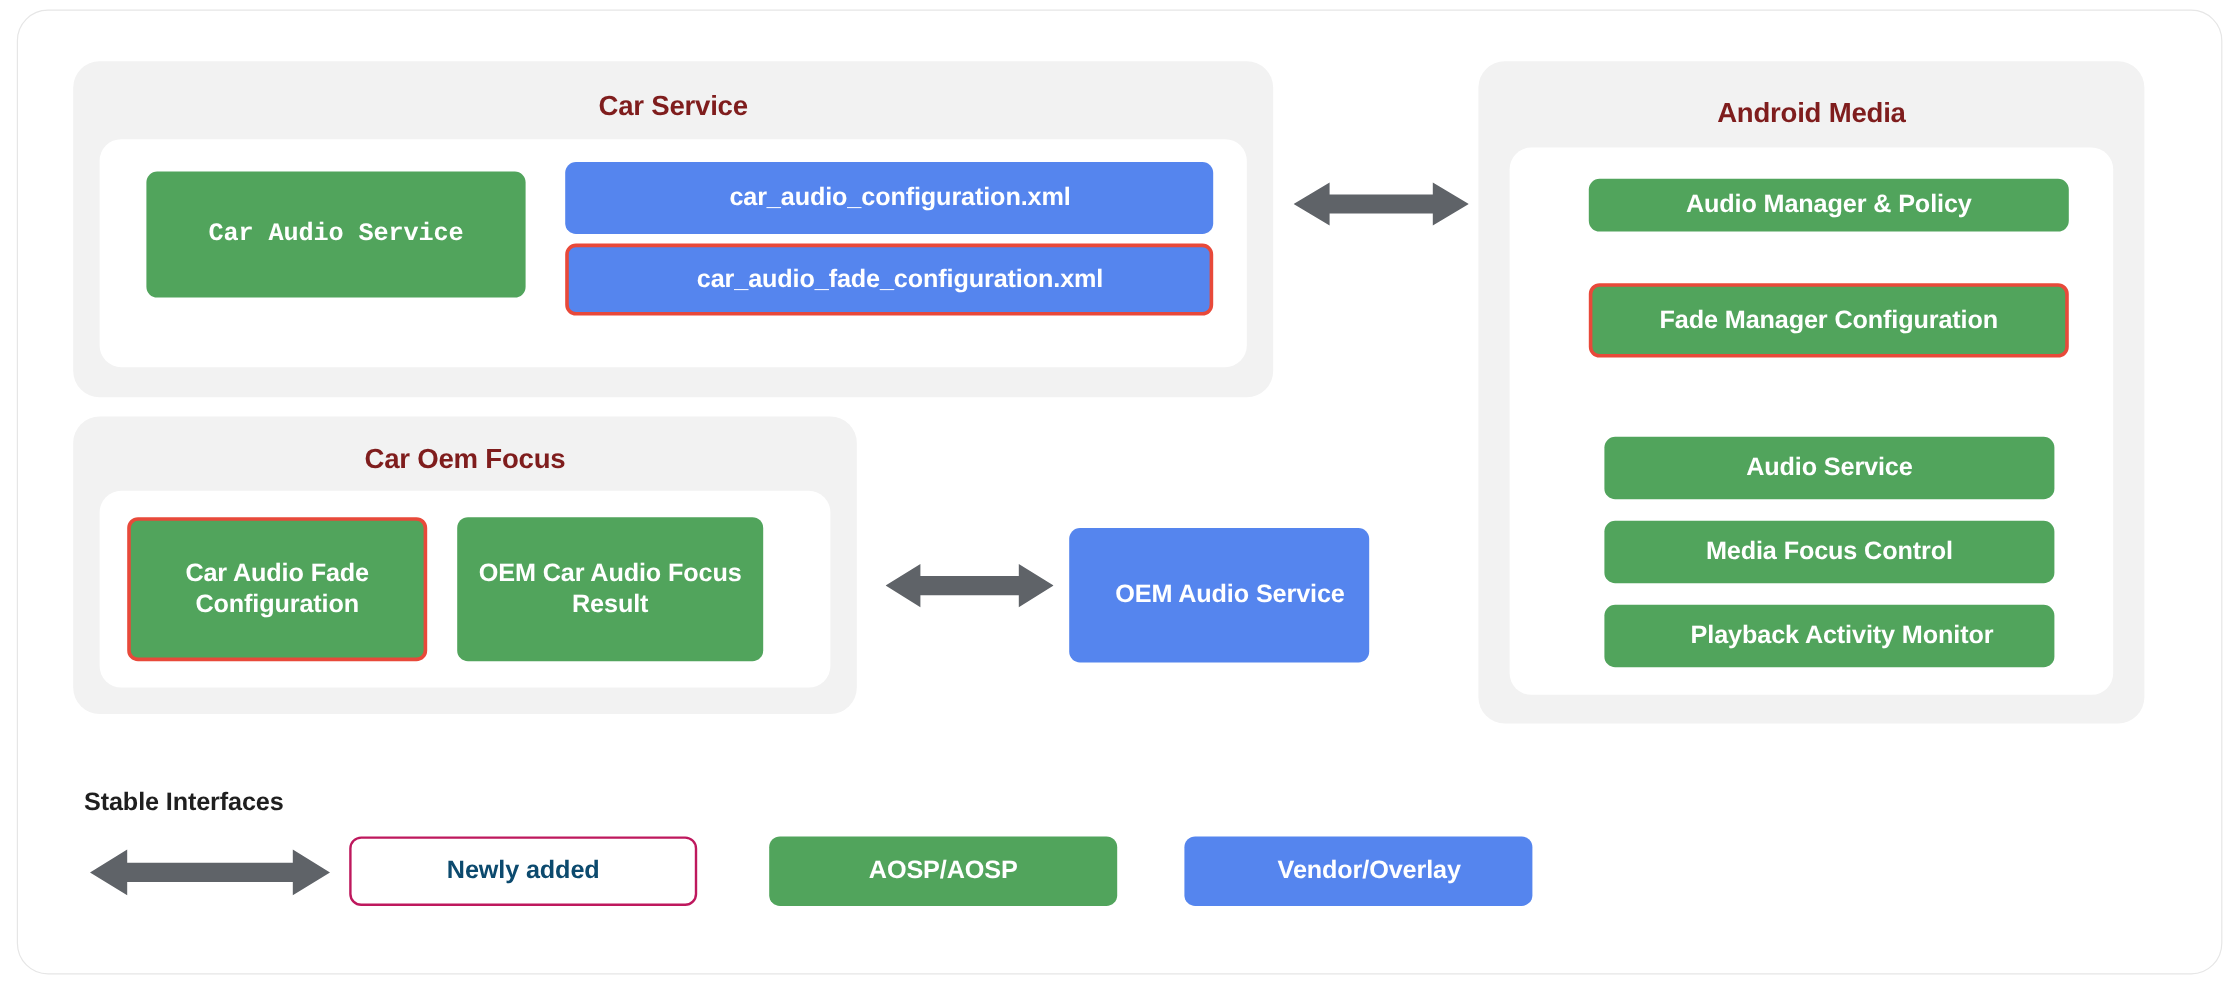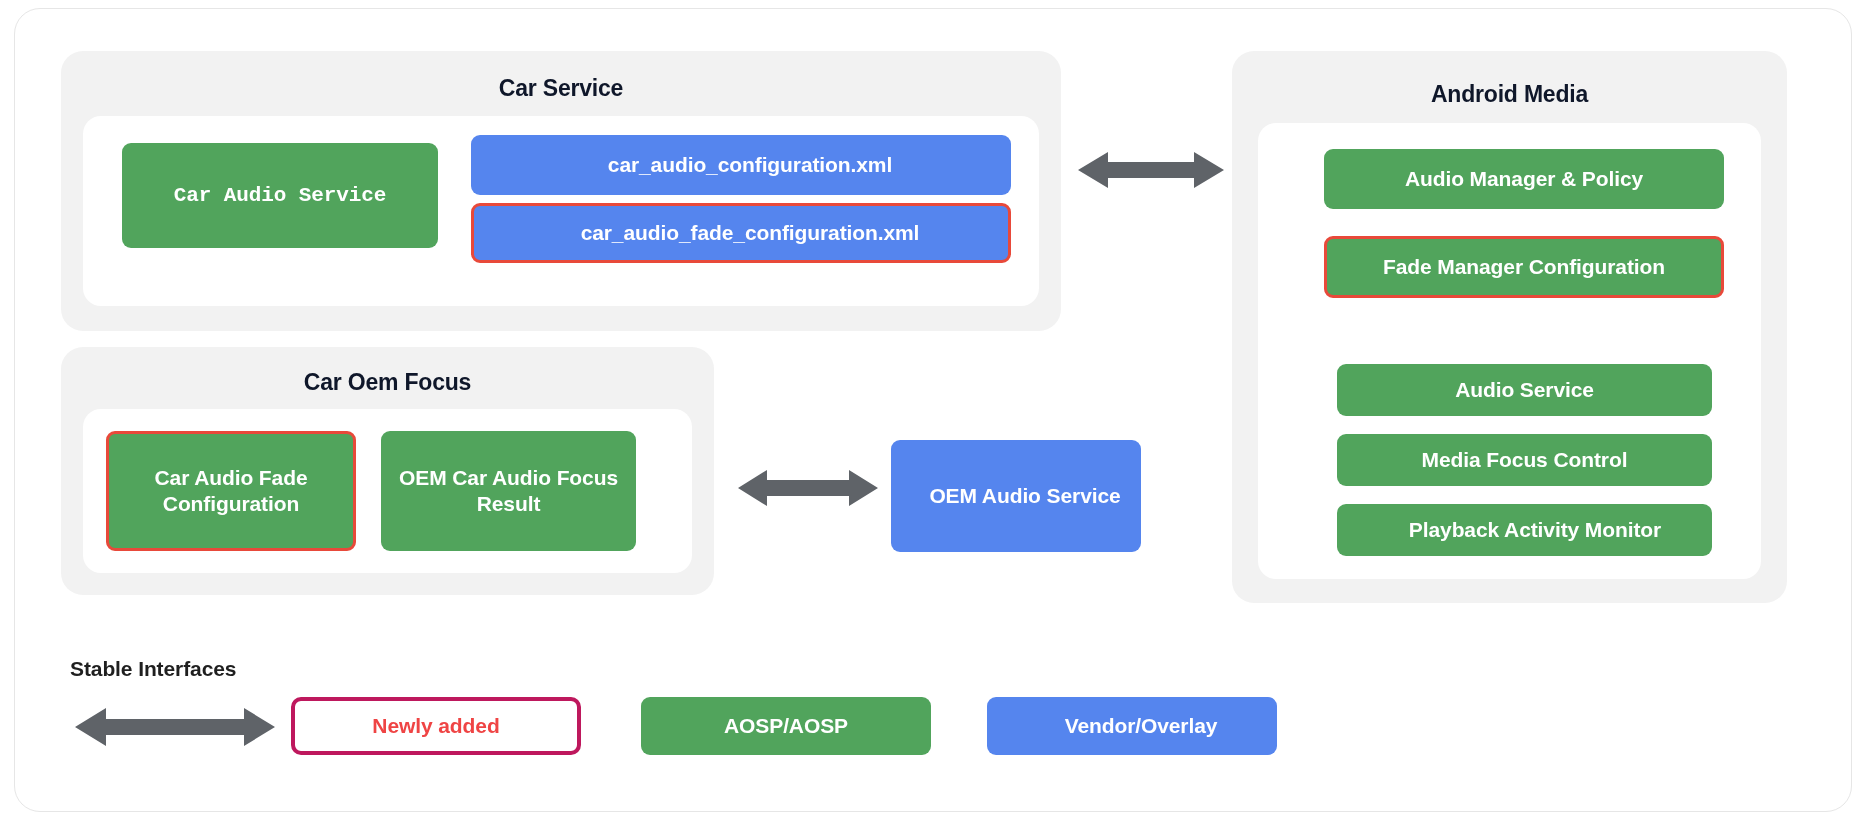--- a/index.html
+++ b/index.html
@@ -40,21 +40,21 @@
     border-radius: 22px;
     box-sizing: border-box;
   }
   .group-title {
     position: absolute;
     left: 0;
     right: 0;
     text-align: center;
     font-size: 23px;
     font-weight: bold;
-    color: #0f172a;
+    color: #7f1d1d;
     letter-spacing: -0.2px;
   }
   
   .well {
     position: absolute;
     background: #ffffff;
     border-radius: 18px;
     box-sizing: border-box;
   }
 
@@ -72,22 +72,22 @@
     line-height: 1.22;
     color: #ffffff;
     letter-spacing: -0.1px;
     padding: 2px 8px;
   }
   .node.green { background: #51a45c; }
   .node.blue  { background: #5585ee; padding-left: 26px; }
   .node.highlight { border: 3px solid #e8493a; }
   .node.outline {
     background: #ffffff;
-    color: #ef4444;
-    border: 4px solid #be185d;
+    color: #0c4a6e;
+    border: 2px solid #be185d;
     border-radius: 10px;
     text-align: right;
   }
 
   
   .arrow {
     position: absolute;
   }
 
   
@@ -123,21 +123,21 @@
 
       <div class="node green highlight" style="left:45px; top:84px; width:250px; height:120px;">Car Audio Fade Configuration</div>
 
       <div class="node green" style="left:320px; top:84px; width:255px; height:120px;">OEM Car Audio Focus Result</div>
     </div>
 
     <div class="group" style="left:1217px; top:42px; width:555px; height:552px;">
       <div class="group-title" style="top:30px;">Android Media</div>
       <div class="well" style="left:26px; top:72px; width:503px; height:456px;"></div>
 
-      <div class="node green" style="left:92px; top:98px; width:400px; height:60px;">Audio Manager &amp; Policy</div>
+      <div class="node green" style="left:92px; top:98px; width:400px; height:44px;">Audio Manager &amp; Policy</div>
 
       <div class="node green highlight" style="left:92px; top:185px; width:400px; height:62px;">Fade Manager Configuration</div>
 
       <div class="node green" style="left:105px; top:313px; width:375px; height:52px;">Audio Service</div>
 
       <div class="node green" style="left:105px; top:383px; width:375px; height:52px;">Media Focus Control</div>
 
       <div class="node green" style="left:105px; top:453px; width:375px; height:52px;padding-left:29px;">Playback Activity Monitor</div>
     </div>
 

